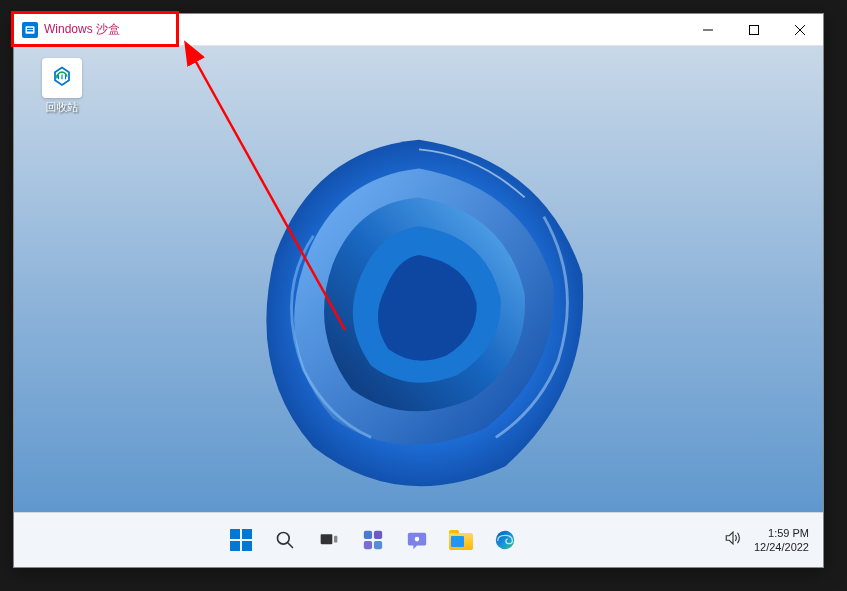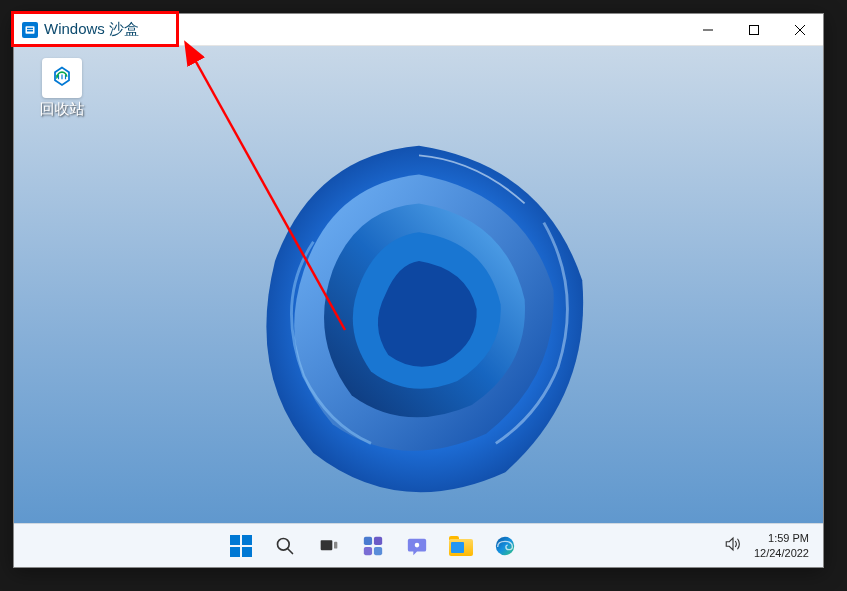--- a/index.html
+++ b/index.html
@@ -36,22 +36,22 @@
       height: 16px;
       margin-right: 6px;
       background: #0078d4;
       border-radius: 2px;
       display: flex;
       align-items: center;
       justify-content: center;
     }
     .titlebar-icon svg { width: 12px; height: 12px; }
     .titlebar-title {
-      font-size: 15px;
-      color: #0c4a6e;
+      font-size: 12px;
+      color: #be185d;
       flex: 1;
     }
     .window-controls {
       display: flex;
       height: 100%;
     }
     .window-control {
       width: 46px;
       height: 100%;
       display: flex;
@@ -86,26 +86,26 @@
       height: 40px;
       margin: 0 auto 2px;
       background: #fff;
       border-radius: 4px;
       display: flex;
       align-items: center;
       justify-content: center;
       box-shadow: 0 1px 3px rgba(0,0,0,0.2);
     }
     .desktop-icon-label {
-      font-size: 15px;
+      font-size: 11px;
       color: #fff;
       text-shadow: 1px 1px 2px rgba(0,0,0,0.7);
     }
     .taskbar {
-      height: 44px;
+      height: 55px;
       background: #f2f6fb;
       border-top: 1px solid #d0d8e0;
       display: flex;
       align-items: center;
       padding: 0 8px;
     }
     .taskbar-center {
       flex: 1;
       display: flex;
       justify-content: center;

